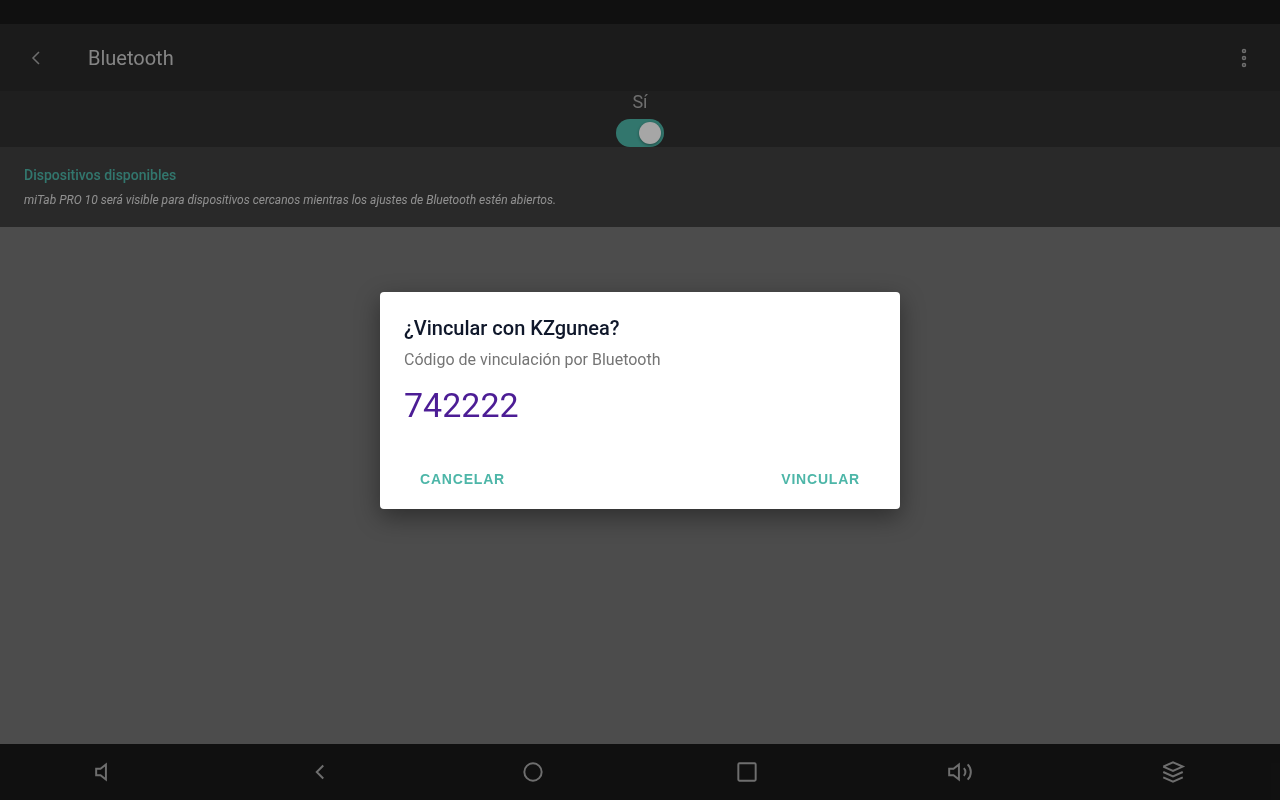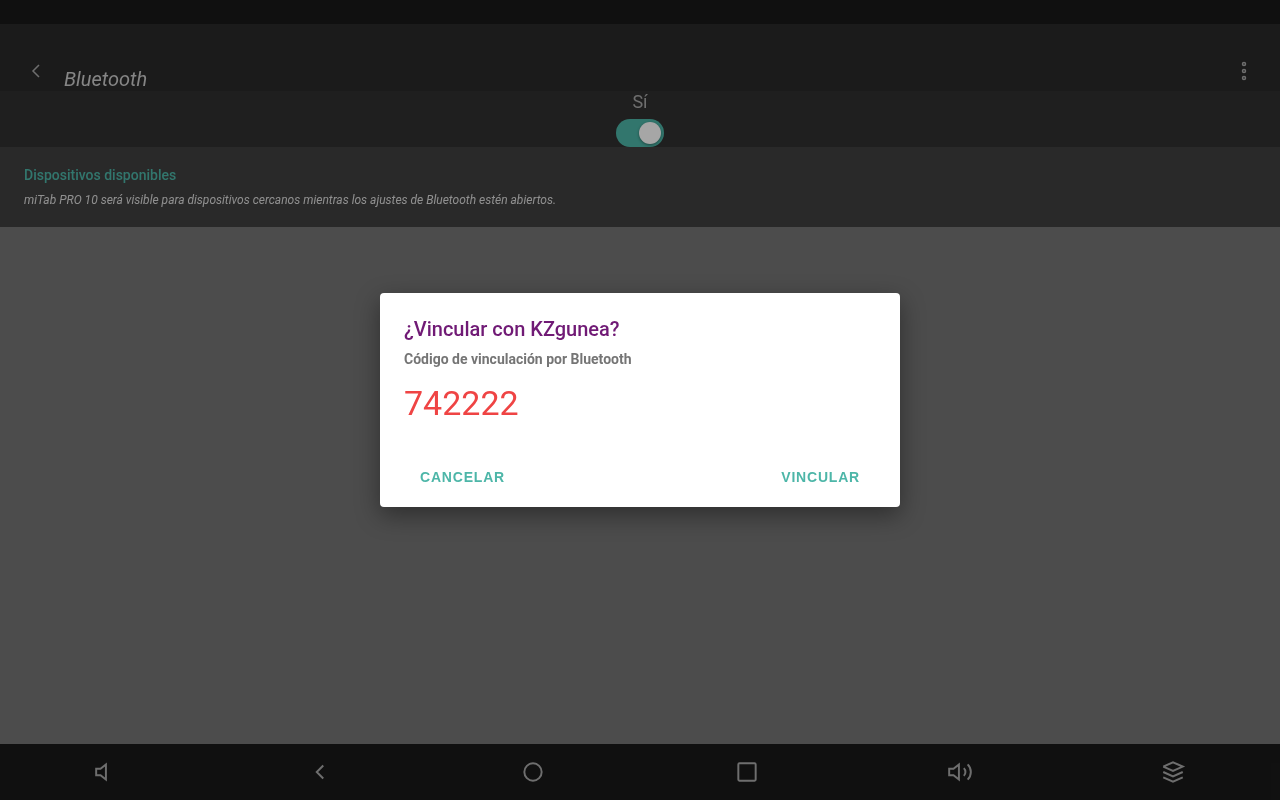--- a/index.html
+++ b/index.html
@@ -22,24 +22,23 @@
       justify-content: flex-end;
       padding: 0 12px;
     }
 
     
     .toolbar {
       width: 100%;
       height: 67px;
       background: #2a2a2a;
       display: flex;
-      align-items: flex-end;
+      align-items: center;
       padding: 0 16px;
-      gap: 8px;
-      font-style: italic;
+      gap: 32px;
     }
 
     .toolbar-back-btn {
       color: #cccccc;
       font-size: 22px;
       cursor: pointer;
       background: none;
       border: none;
       outline: none;
       display: flex;
@@ -146,35 +145,34 @@
       background: #ffffff;
       border-radius: 4px;
       width: 520px;
       padding: 24px 24px 12px 24px;
       box-shadow: 0 8px 24px rgba(0,0,0,0.4);
     }
 
     .dialog-title {
       font-size: 20px;
       font-weight: 500;
-      color: #701a75;
+      color: #0f172a;
       margin-bottom: 10px;
     }
 
     .dialog-subtitle {
-      font-size: 14px;
+      font-size: 16px;
       color: #757575;
       margin-bottom: 16px;
-      font-weight: bold;
     }
 
     .dialog-code {
       font-size: 34px;
       font-weight: 400;
-      color: #ef4444;
+      color: #4c1d95;
       margin-bottom: 28px;
     }
 
     .dialog-actions {
       display: flex;
       justify-content: space-between;
       gap: 16px;
       padding-top: 8px;
     }
 

